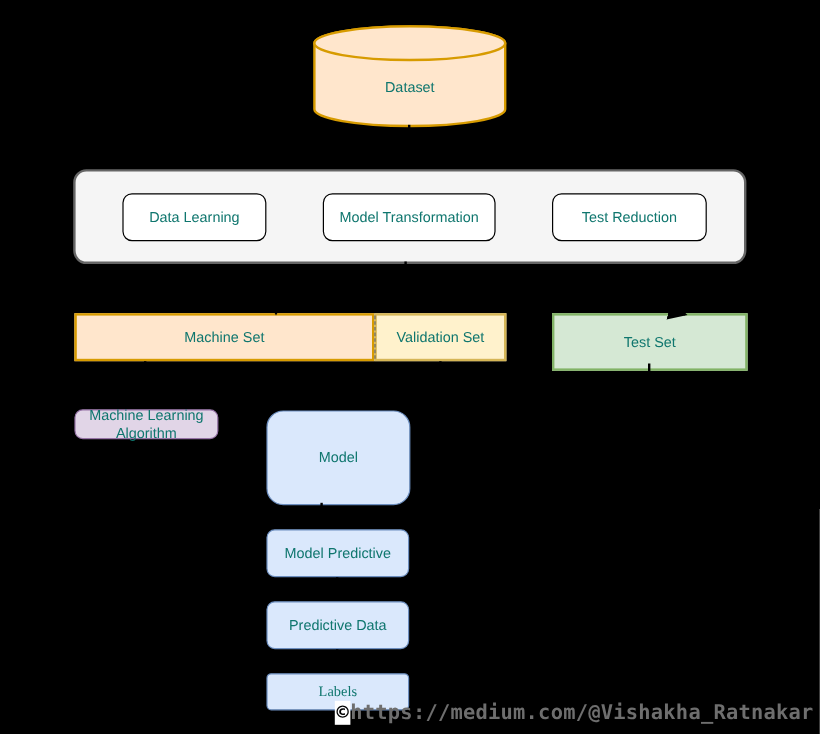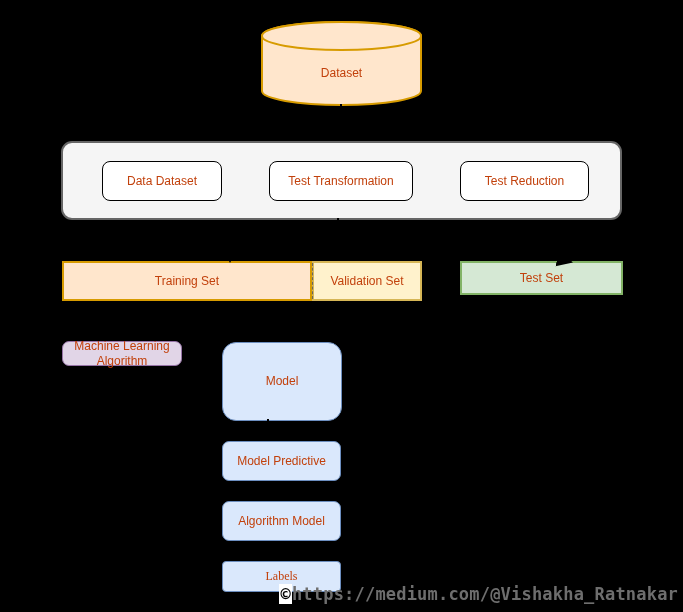--- a/index.html
+++ b/index.html
@@ -11,21 +11,21 @@
     font-family:"Liberation Sans",sans-serif;
   }
   .node{
     position:absolute;
     box-sizing:border-box;
     display:flex;
     align-items:center;
     justify-content:center;
     text-align:center;
     font-size:12px;
-    color:#c2410c;
+    color:#0f766e;
     line-height:1.25;
   }
   .container-box{
     border:2px solid #666666;
     border-radius:11px;
     background:#F5F5F5;
   }
   .white-box{
     border:1.5px solid #000000;
     border-radius:8px;
@@ -85,51 +85,51 @@
 <div id="canvas" style="background: rgb(0, 0, 0);">
 
   <svg style="position:absolute;left:260px;top:20px;" width="163" height="87">
     <path d="M2,16 a79.5,14 0 0 1 159,0 v55 a79.5,14 0 0 1 -159,0 z" stroke-width="2" fill="#FFE6CC" stroke="#D79B00"></path>
     <ellipse cx="81.5" cy="16" rx="79.5" ry="14" stroke-width="2" fill="#FFE6CC" stroke="#D79B00"></ellipse>
   </svg>
   <div class="node" id="cyl-label" style="left:262px;top:64px;width:159px;height:18px;">Dataset</div>
 
   <div class="node container-box" style="left: 61px; top: 141px; width: 561px; height: 79px; background: rgb(245, 245, 245); border-color: rgb(102, 102, 102);"></div>
   <div class="node white-box" style="left: 102px; top: 161px; width: 120px; height: 40px; background: rgb(255, 255, 255); border-color: rgb(0, 0, 0);">
-    <span>Data Dataset</span>
+    <span>Data Learning</span>
   </div>
   <div class="node white-box" style="left: 269px; top: 161px; width: 144px; height: 40px; background: rgb(255, 255, 255); border-color: rgb(0, 0, 0);">
-    <span>Test Transformation</span>
+    <span>Model Transformation</span>
   </div>
   <div class="node white-box" style="left: 460px; top: 161px; width: 129px; height: 40px; background: rgb(255, 255, 255); border-color: rgb(0, 0, 0);">
     <span>Test Reduction</span>
   </div>
 
   <div class="node split-box" style="left: 62px; top: 261px; width: 250px; height: 40px; background: rgb(255, 230, 204); border-color: rgb(215, 155, 0);">
-    <span>Training Set</span>
+    <span>Machine Set</span>
   </div>
   <div class="node split-box" style="left: 312px; top: 261px; width: 110px; height: 40px; background: rgb(255, 242, 204); border-color: rgb(214, 182, 86);">
     <span>Validation Set</span>
   </div>
   <div class="divider-dashed" style="left:312px;top:263px;height:36px;"></div>
-  <div class="node split-box" style="left: 460px; top: 261px; width: 163px; height: 34px; background: rgb(213, 232, 212); border-color: rgb(130, 179, 102);">
+  <div class="node split-box" style="left: 460px; top: 261px; width: 163px; height: 48px; background: rgb(213, 232, 212); border-color: rgb(130, 179, 102);">
     <span>Test Set</span>
   </div>
 
   <div class="node soft-box" style="left: 62px; top: 341px; width: 120px; height: 25px; padding: 2px; background: rgb(225, 213, 231); border-color: rgb(150, 115, 166);">
     <span>Machine Learning Algorithm</span>
   </div>
   <div class="node model-box" style="left: 222px; top: 342px; width: 120px; height: 79px; background: rgb(218, 232, 252); border-color: rgb(108, 142, 191);">
     <span>Model</span>
   </div>
   <div class="node soft-box" style="left: 222px; top: 441px; width: 119px; height: 40px; background: rgb(218, 232, 252); border-color: rgb(108, 142, 191);">
     <span>Model Predictive</span>
   </div>
   <div class="node soft-box" style="left: 222px; top: 501px; width: 119px; height: 40px; background: rgb(218, 232, 252); border-color: rgb(108, 142, 191);">
-    <span>Algorithm Model</span>
+    <span>Predictive Data</span>
   </div>
   <div class="node labels-box" style="left: 222px; top: 561px; width: 119px; height: 31px; background: rgb(218, 232, 252); border-color: rgb(108, 142, 191);">
     <span>Labels</span>
   </div>
 
   <svg id="edges" width="683" height="612">
     <defs>
       <marker id="arrow" markerWidth="9" markerHeight="9" refX="7" refY="4.5" orient="auto">
         <path d="M0,0.5 L8,4.5 L0,8.5 z" fill="#000000"></path>
       </marker>

